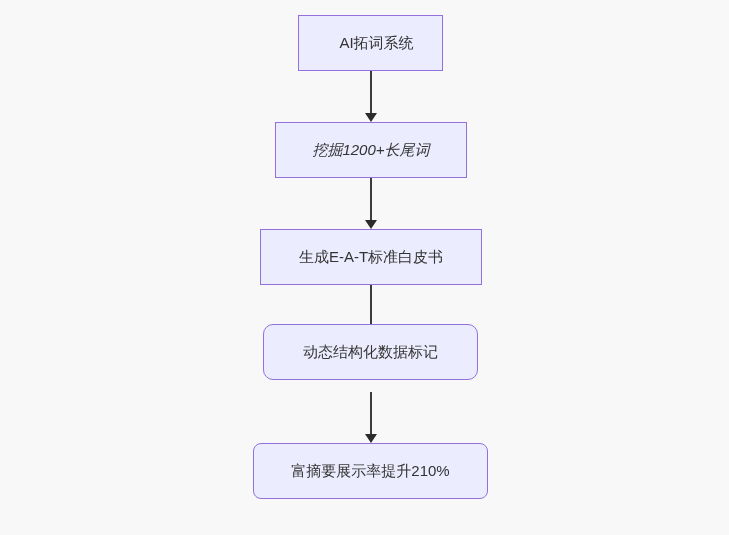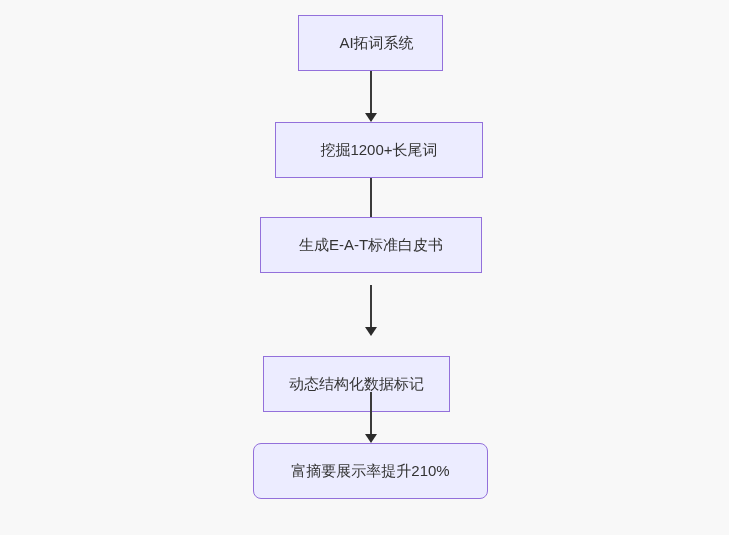--- a/index.html
+++ b/index.html
@@ -24,23 +24,23 @@
     font-size: 15px;
     display: flex;
     align-items: center;
     justify-content: center;
     text-align: center;
     height: 56px;
   }
   .node span { display: inline-block; line-height: 1.2; }
   
   .n0 { left: 298px; top: 15px;  width: 145px; padding-left: 12px; }
-  .n1 { left: 275px; top: 122px; width: 208px; }
-  .n2 { left: 260px; top: 217px; width: 222px; }
-  .n3 { left: 263px; top: 356px; width: 187px; }
+  .n1 { left: 275px; top: 122px; width: 192px; font-style: italic; }
+  .n2 { left: 260px; top: 229px; width: 222px; }
+  .n3 { left: 263px; top: 324px; width: 215px; border-radius: 10px; }
   .n4 { left: 253px; top: 443px; width: 235px; border-radius: 8px; }
   
   .arrow {
     position: absolute;
     width: 14px;
     margin-left: -7px;
     left: 371px;
   }
   .a0 { top: 71px;  height: 51px; }
   .a1 { top: 178px; height: 51px; }

